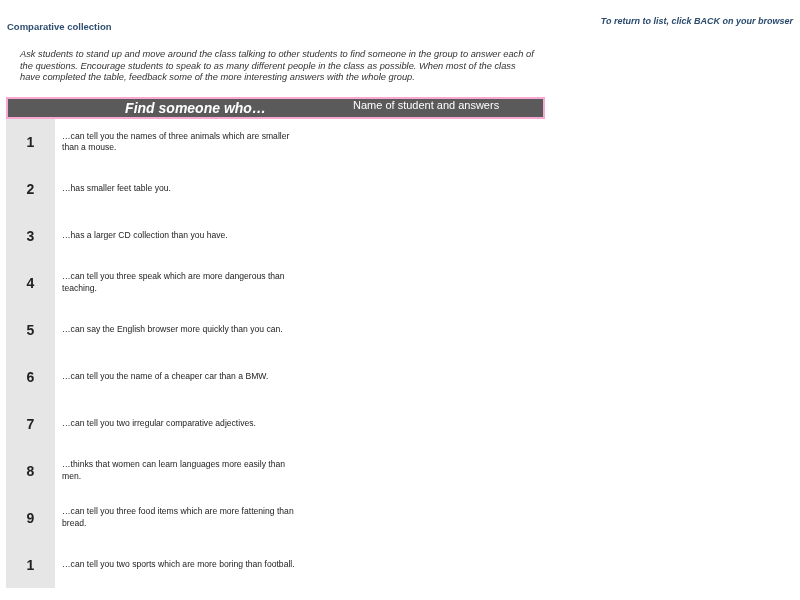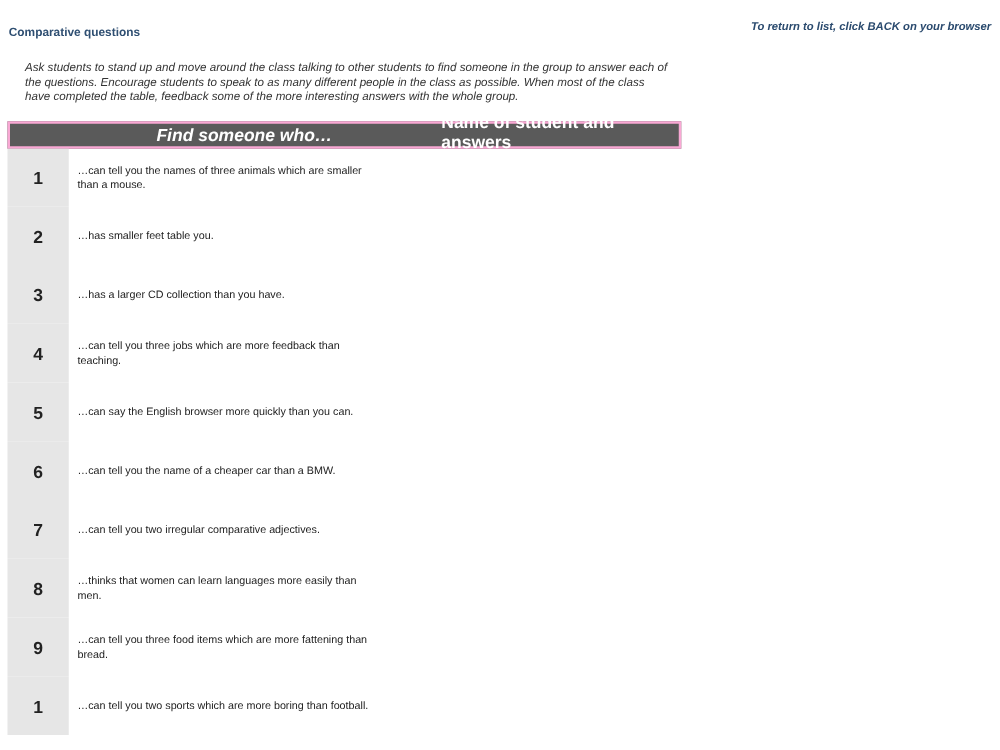--- a/index.html
+++ b/index.html
@@ -58,22 +58,22 @@
       width: 325px;
       text-align: center;
       font-size: 14px;
       font-weight: bold;
       font-style: italic;
       padding-left: 50px;
       box-sizing: border-box;
     }
     .th-name {
       flex: 1;
-      font-size: 14px;
-      font-weight: bold;
+      font-size: 11px;
+      font-weight: normal;
       padding-left: 20px;
       margin-top: -7px;
     }
     .row {
       display: flex;
       height: 47px;
     }
     .row .num {
       width: 49px;
       background: #e6e6e6;
@@ -97,21 +97,21 @@
     .row .answer {
       flex: 1;
     }
     .row.first { height: 46px; }
   </style>
 </head>
 <body>
 
 <div class="page">
   <div class="back-note">To return to list, click BACK on your browser</div>
-  <div class="title">Comparative questions</div>
+  <div class="title">Comparative collection</div>
   <div class="intro">Ask students to stand up and move around the class talking to other students to find someone in the group to answer each of the questions. Encourage students to speak to as many different people in the class as possible. When most of the class have completed the table, feedback some of the more interesting answers with the whole group.</div>
 
   <div class="table">
     <div class="thead">
       <div class="th-find">Find someone who…</div>
       <div class="th-name">Name of student and answers</div>
     </div>
 
     <div class="row first">
       <div class="num">1</div>
@@ -123,21 +123,21 @@
       <div class="q">…has smaller feet table you.</div>
       <div class="answer"></div>
     </div>
     <div class="row">
       <div class="num">3</div>
       <div class="q">…has a larger CD collection than you have.</div>
       <div class="answer"></div>
     </div>
     <div class="row">
       <div class="num">4</div>
-      <div class="q">…can tell you three jobs which are more feedback than teaching.</div>
+      <div class="q">…can tell you three speak which are more dangerous than teaching.</div>
       <div class="answer"></div>
     </div>
     <div class="row">
       <div class="num">5</div>
       <div class="q">…can say the English browser more quickly than you can.</div>
       <div class="answer"></div>
     </div>
     <div class="row">
       <div class="num">6</div>
       <div class="q">…can tell you the name of a cheaper car than a BMW.</div>

